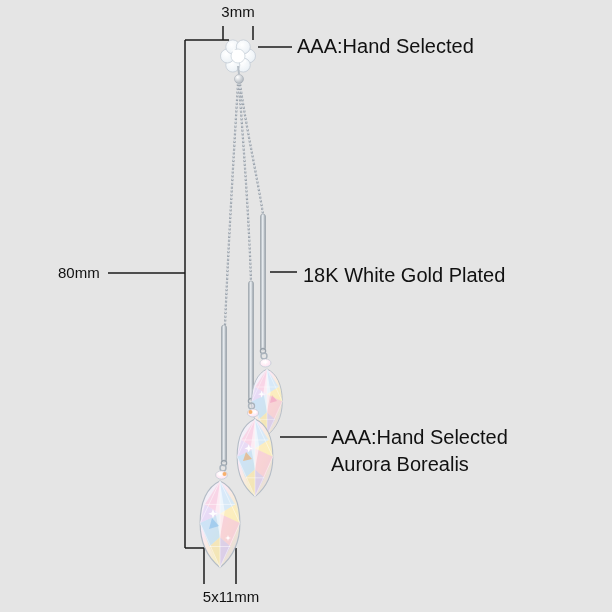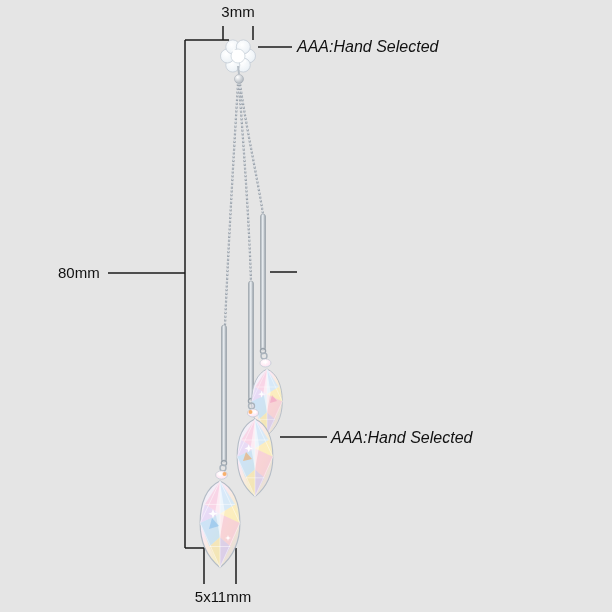--- a/index.html
+++ b/index.html
@@ -3,21 +3,21 @@
 <meta charset="utf-8">
 <style>
   html,body{margin:0;padding:0;background:#ffffff;}
   .canvas{
     position:relative;width:612px;height:612px;background:#e5e5e5;
     font-family:"Liberation Sans",sans-serif;color:#111111;overflow:hidden;
   }
   .scene{position:absolute;left:0;top:0;}
   .label{position:absolute;color:#111111;white-space:nowrap;}
   .s15{font-size:15px;line-height:18px;}
-  .s16{font-size:16px;line-height:27px;font-style:italic;}
+  .s16{font-size:20px;line-height:27px;}
   .center{text-align:center;}
   .right{text-align:left;}
 </style>
 </head>
 <body>
 
 <div class="canvas">
 
   <svg class="scene" width="612" height="612" viewBox="0 0 612 612">
     <defs>
@@ -156,20 +156,22 @@
   </svg>
 
   <div class="label s15 center" style="left:205px;top:3px;width:66px;">3mm</div>
 
   <div class="label s16" style="left:297px;top:33px;">
     <div>AAA:Hand Selected</div>
   </div>
 
   <div class="label s15 right" style="left:58px;top:264px;width:48px;">80mm</div>
 
+  <div class="label s16" style="left:303px;top:262px;">18K White Gold Plated</div>
 
   <div class="label s16" style="left:331px;top:424px;">
     <div>AAA:Hand Selected</div>
+    <div>Aurora Borealis</div>
   </div>
 
-  <div class="label s15 center" style="left:188px;top:588px;width:70px;">5x11mm</div>
+  <div class="label s15 center" style="left:196px;top:588px;width:70px;">5x11mm</div>
 
 </div>
 
 </body></html>

